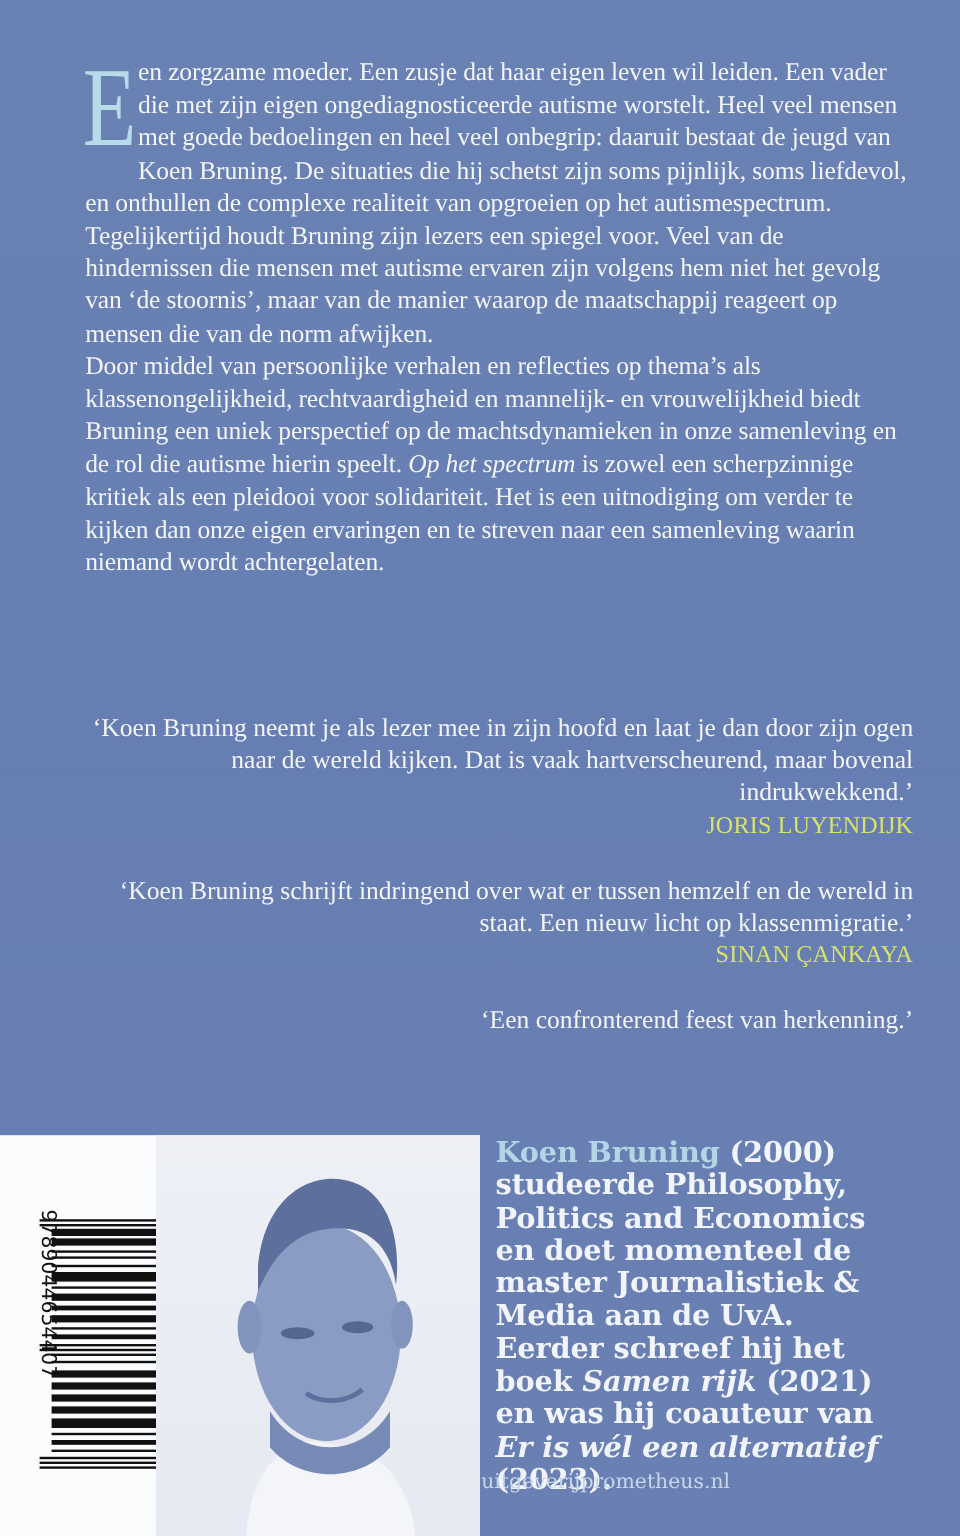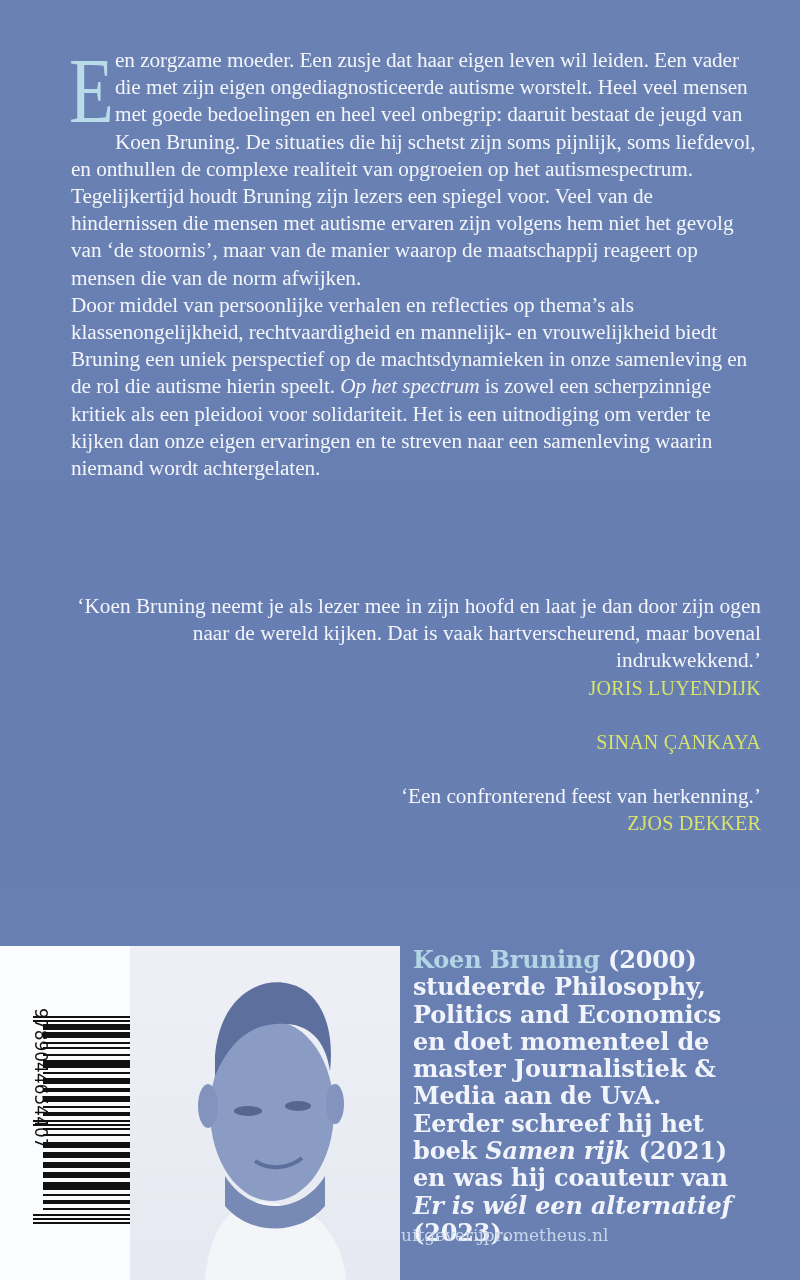--- a/index.html
+++ b/index.html
@@ -65,25 +65,25 @@
     <p><span class="dropcap">E</span><span>en zorgzame moeder. Een zusje dat haar eigen leven wil leiden. Een vader die met zijn eigen ongediagnosticeerde autisme worstelt. Heel veel mensen met goede bedoelingen en heel veel onbegrip: daaruit bestaat de jeugd van Koen Bruning. De situaties die hij schetst zijn soms pijnlijk, soms liefdevol, en onthullen de complexe realiteit van opgroeien op het autismespectrum. Tegelijkertijd houdt Bruning zijn lezers een spiegel voor. Veel van de hindernissen die mensen met autisme ervaren zijn volgens hem niet het gevolg van ‘de stoornis’, maar van de manier waarop de maatschappij reageert op mensen die van de norm afwijken.</span></p>
     <p><span>Door middel van persoonlijke verhalen en reflecties op thema’s als klassenongelijkheid, rechtvaardigheid en mannelijk- en vrouwelijkheid biedt Bruning een uniek perspectief op de machtsdynamieken in onze samenleving en de rol die autisme hierin speelt. </span><em>Op het spectrum</em><span> is zowel een scherpzinnige kritiek als een pleidooi voor solidariteit. Het is een uitnodiging om verder te kijken dan onze eigen ervaringen en te streven naar een samenleving waarin niemand wordt achtergelaten.</span></p>
   </div>
 
   <div class="quotes">
     <div class="quote">
       <span>‘Koen Bruning neemt je als lezer mee in zijn hoofd en laat je dan door zijn ogen naar de wereld kijken. Dat is vaak hartverscheurend, maar bovenal indrukwekkend.’</span>
       <span class="attrib">JORIS LUYENDIJK</span>
     </div>
     <div class="quote">
+      <span>‘Koen Bruning schrijft indringend over wat er tussen hemzelf en de wereld in staat. Een nieuw licht op klassenmigratie.’</span>
       <span class="attrib">SINAN ÇANKAYA</span>
     </div>
     <div class="quote">
       <span>‘Een confronterend feest van herkenning.’</span>
-      <span class="attrib">ZJOS DEKKER</span>
     </div>
   </div>
 
   <div class="lower-white"></div>
 
   <svg class="barcode" viewBox="0 0 120 240">
     <g fill="#111">
       <text x="0" y="0" font-size="17" font-family="DejaVu Sans, sans-serif" transform="translate(22,10) rotate(90)">9789044654407</text>
       <rect x="20" y="18" width="100" height="2"></rect>
       <rect x="20" y="22" width="100" height="2"></rect>

